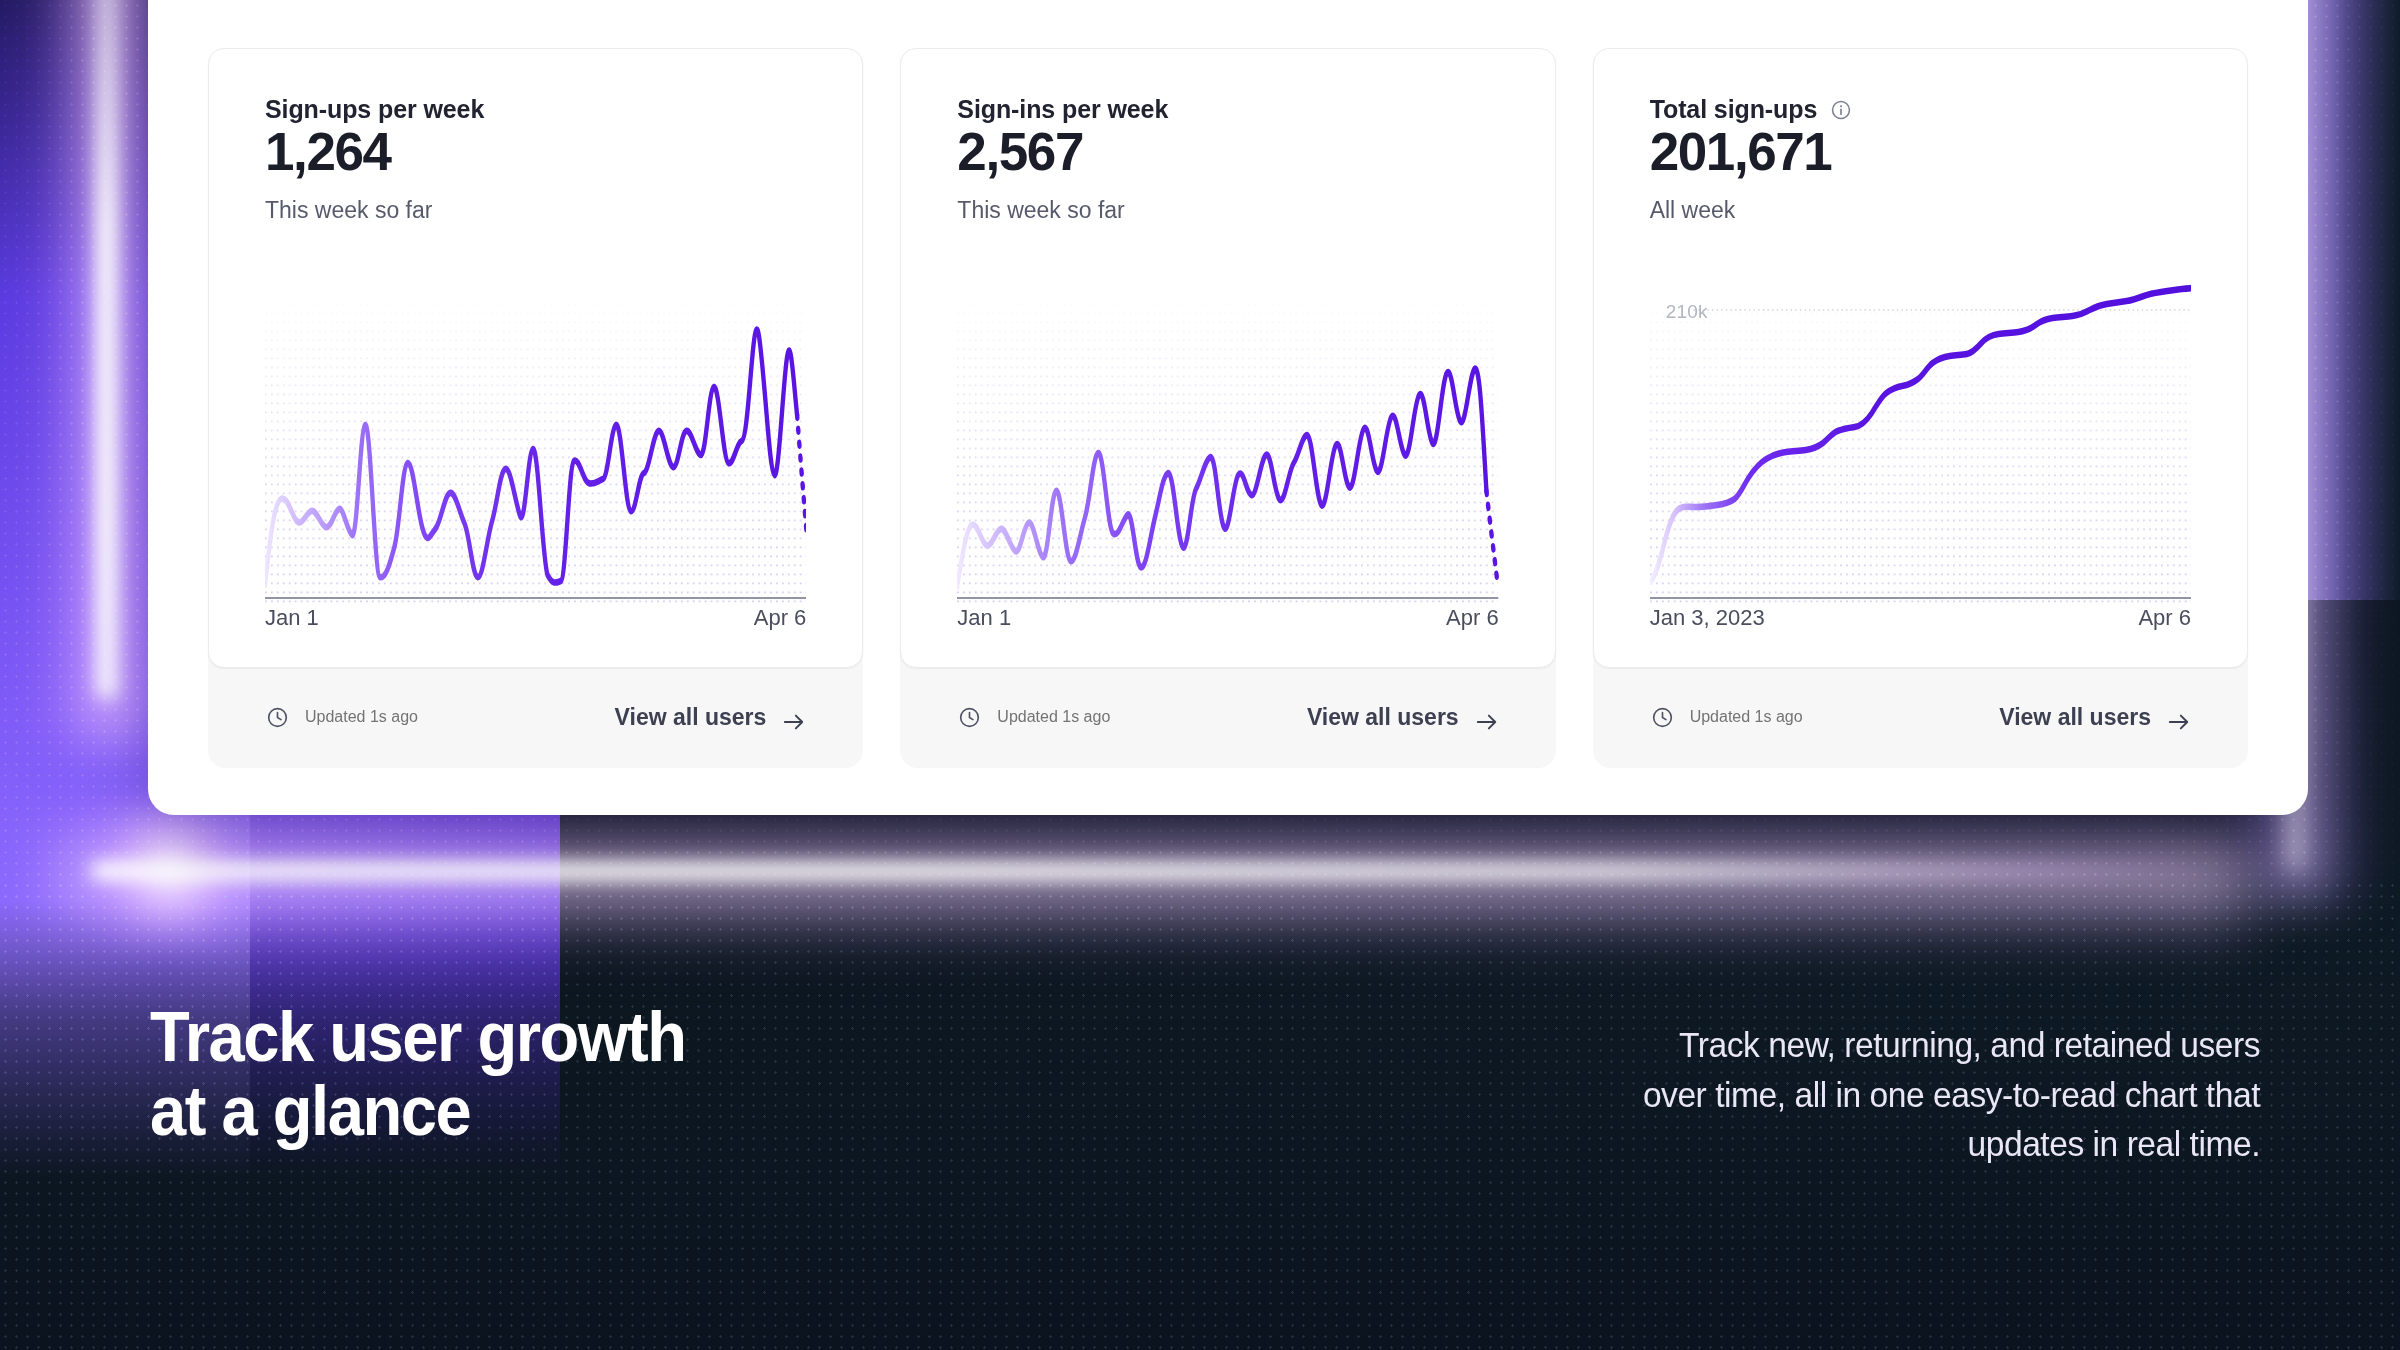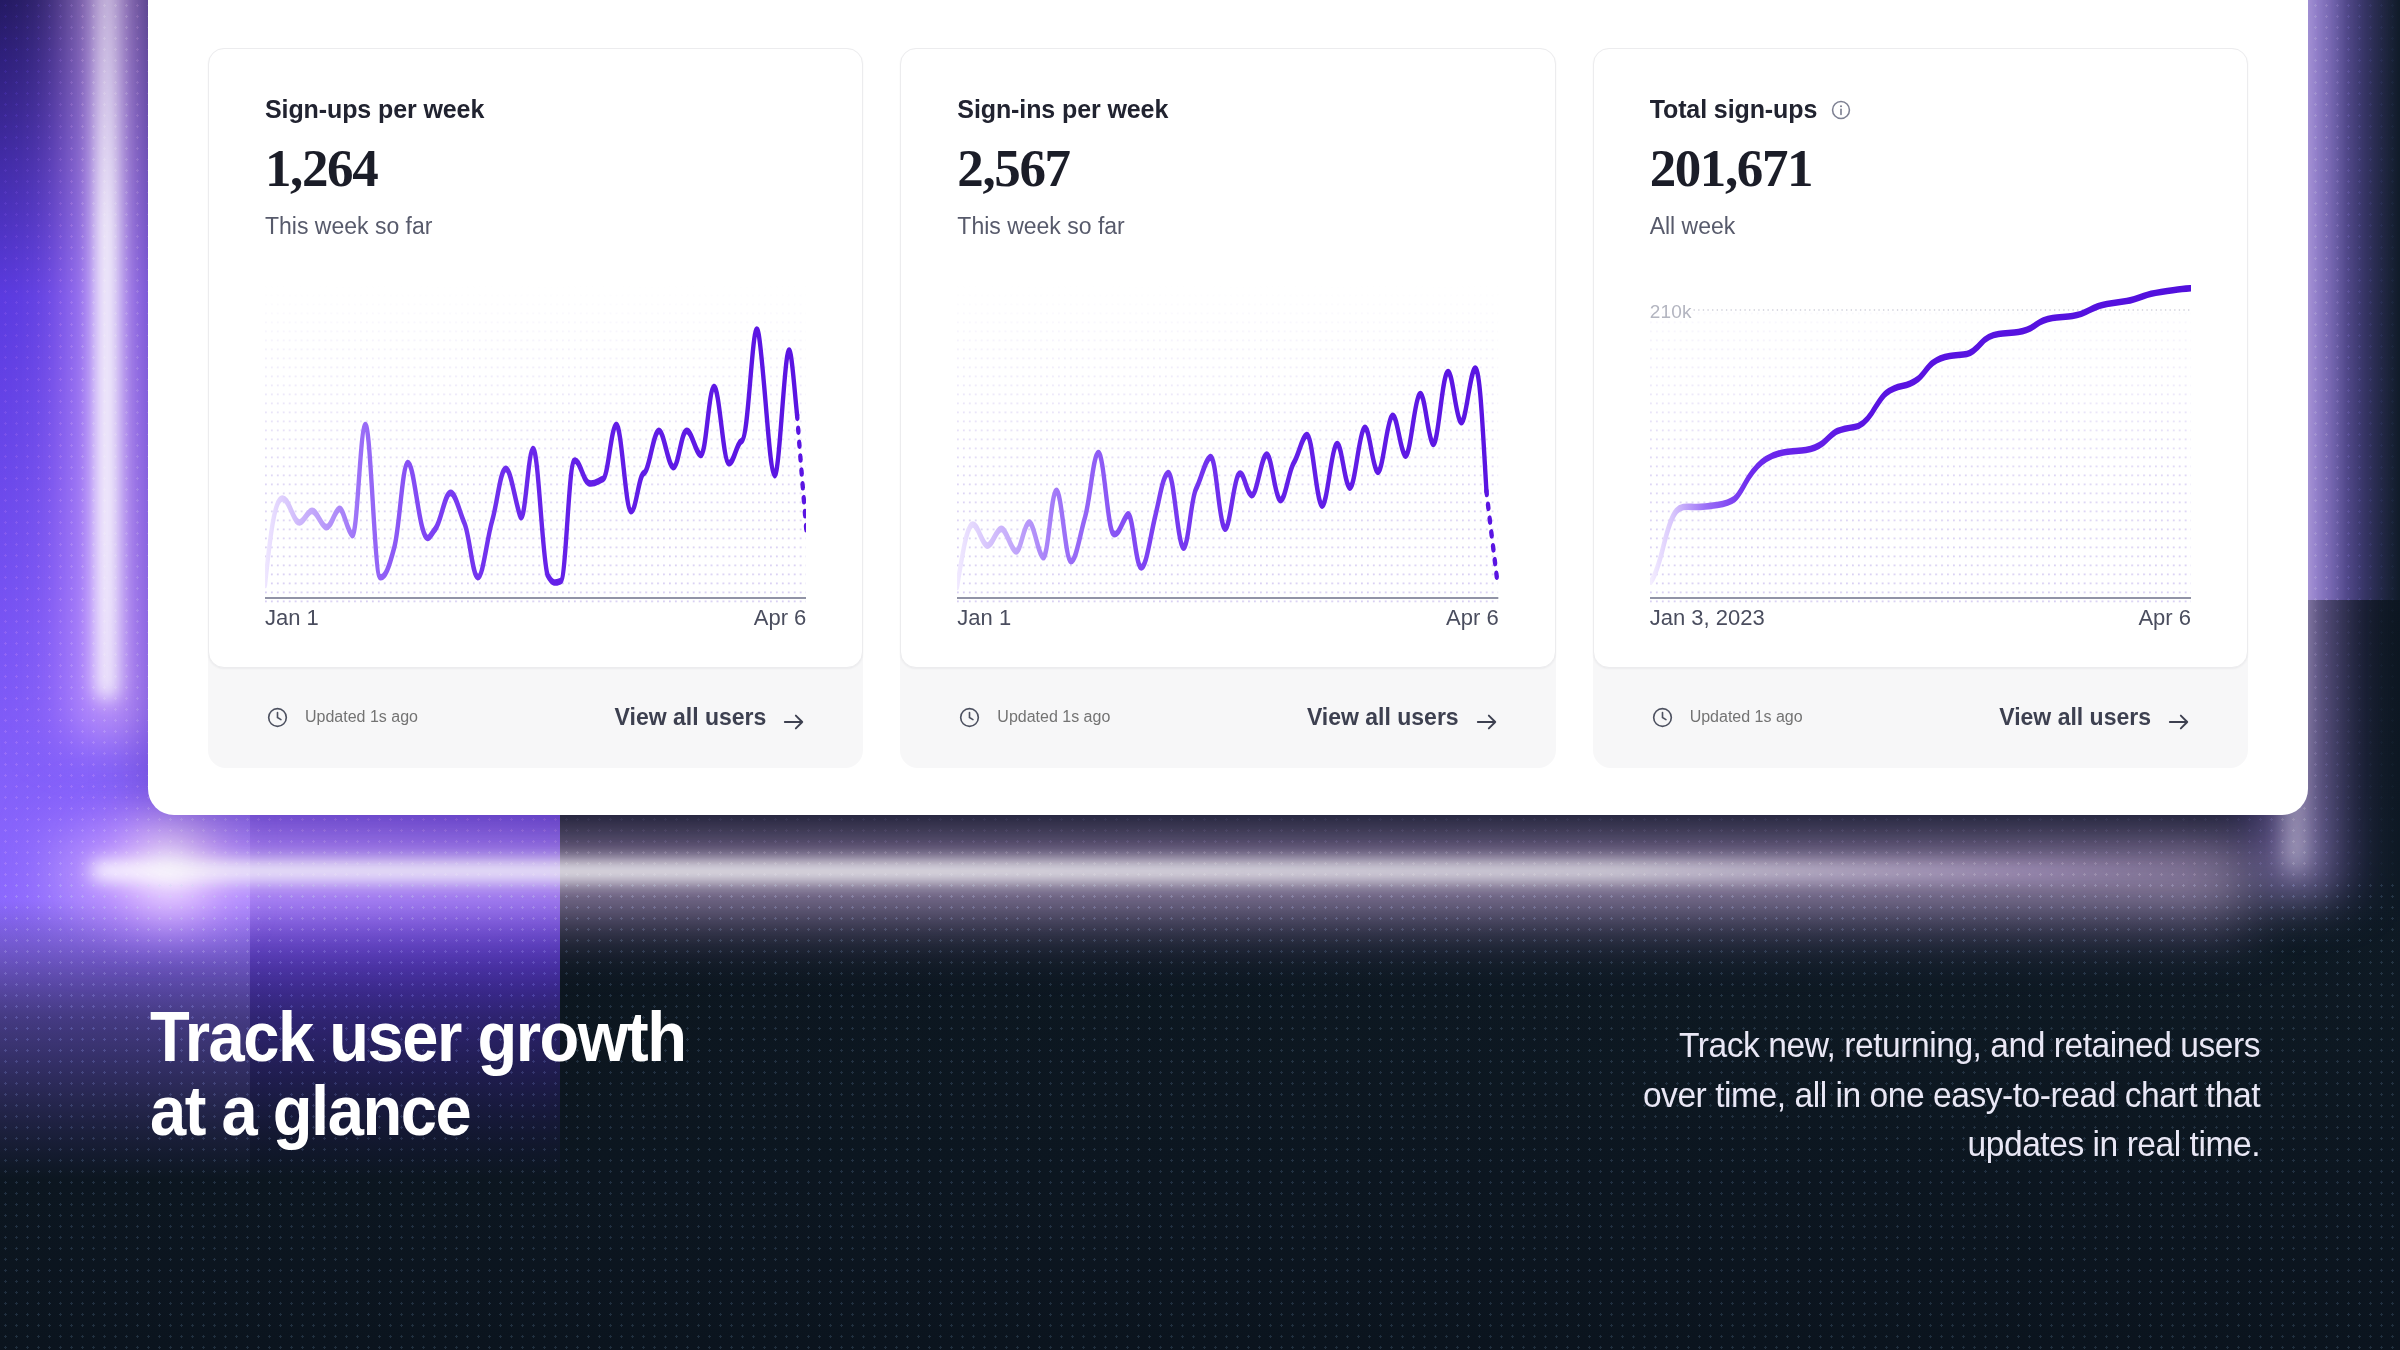--- a/index.html
+++ b/index.html
@@ -127,36 +127,36 @@
     padding:46px 56px 0 56px;
     display:flex; flex-direction:column;
   }
   .card-title-row { display:flex; align-items:center; gap:13px; }
   .card-title {
     font-size:25px; font-weight:700; color:#212330; letter-spacing:-.1px;
   }
   .info-icon { width:22px; height:22px; flex:0 0 auto; display:block; }
   .card-value {
     font-size:53px; font-weight:700; color:#1b1d28;
-    letter-spacing:-1.4px; margin-top:16px; line-height:1.06;font-family:Liberation Serif, serif;
+    letter-spacing:-1.4px; line-height:1.06;
   }
   .card-sub {
     font-size:23px; color:#575a6b; margin-top:17px; font-weight:400;
   }
 
   
   .chart-area { position:relative; margin-top:auto; padding-bottom:36px; }
   .chart-box { position:relative; height:318px; }
   .chart-box svg { display:block; width:100%; height:100%; }
   .axis-labels {
     display:flex; justify-content:space-between;
     font-size:22px; color:#4a4d5e; margin-top:2px;
   }
   .gridlabel {
-    position:absolute; left:0; top:16px;
+    position:absolute; left:16px; top:16px;
     font-size:19px; color:#b3b5c0; letter-spacing:.2px;
   }
 
   
   .card-footer {
     height:98px;
     display:flex; align-items:center; justify-content:space-between;
     padding:0 58px;
   }
   .updated { display:flex; align-items:center; gap:16px; }

